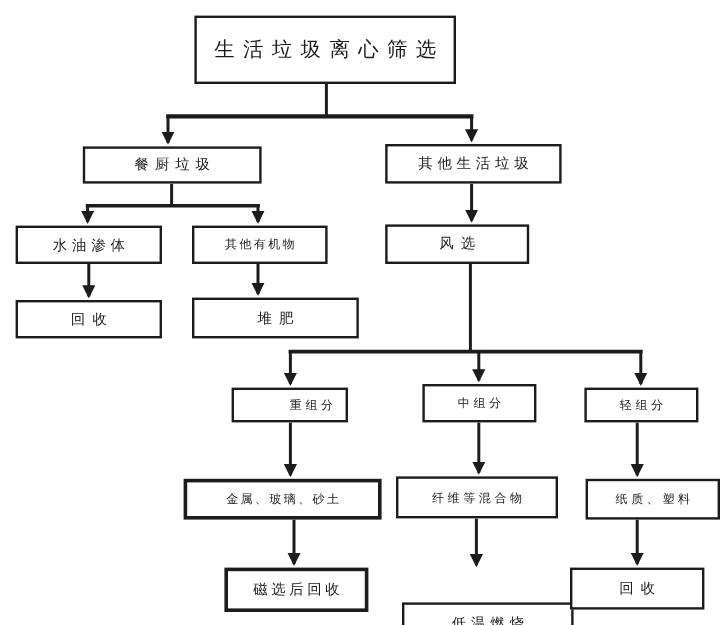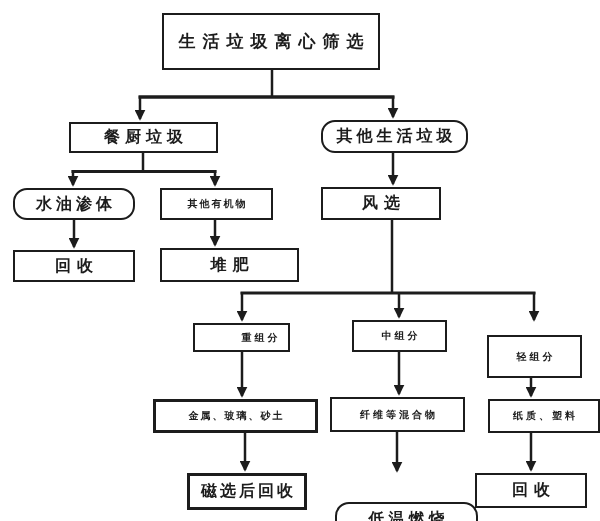--- a/index.html
+++ b/index.html
@@ -11,30 +11,30 @@
     overflow:hidden;
   }
   .edges{position:absolute;left:0;top:0;width:600px;height:521px;}
   .node{
     position:absolute;
     box-sizing:border-box;
     border:2px solid #1c1c1c;
     background:#ffffff;
     display:flex;align-items:center;justify-content:center;
     color:#1c1c1c;
-    font-weight:bold;
+    font-weight:normal;
     white-space:nowrap;
   }
   .fs17{font-size:17px;}
-  .fs16{font-size:16px;}
+  .fs16{font-size:12px;}
   .fs15{font-size:10px;}
   .ls7{letter-spacing:7px;padding-left:7px;}
   .ls6{letter-spacing:6px;padding-left:6px;}
   .ls5{letter-spacing:5px;padding-left:5px;}
-  .ls4{letter-spacing:4px;padding-left:4px;border-radius:14px;}
+  .ls4{letter-spacing:4px;padding-left:4px;}
   .ls3{letter-spacing:3px;padding-left:3px;}
   .ls2{letter-spacing:2px;padding-left:2px;}
   .bthick{border-width:3px;}
 </style>
 </head>
 <body>
 
 <div class="canvas">
 
   <svg class="edges" width="600" height="521" viewBox="0 0 600 521">
@@ -88,21 +88,21 @@
   <div class="node fs16 ls6" style="left:321px;top:187px;width:120px;height:33px;">风选</div>
 
   <div class="node fs16 ls6" style="left:13px;top:250px;width:122px;height:32px;">回收</div>
 
   <div class="node fs16 ls6" style="left:160px;top:248px;width:139px;height:34px;">堆肥</div>
 
   <div class="node fs15 ls3" style="left:193px;top:323px;width:97px;height:29px;padding-left:39px;">重组分</div>
 
   <div class="node fs15 ls3" style="left:352px;top:320px;width:95px;height:32px;">中组分</div>
 
-  <div class="node fs15 ls3" style="left:487px;top:323px;width:95px;height:43px;margin-top:12px;">轻组分</div>
+  <div class="node fs15 ls3" style="left:487px;top:323px;width:95px;height:29px;">轻组分</div>
 
   <div class="node fs15 ls2 bthick" style="left:153px;top:399px;width:165px;height:34px;">金属、玻璃、砂土</div>
 
   <div class="node fs15 ls3" style="left:330px;top:397px;width:135px;height:35px;">纤维等混合物</div>
 
   <div class="node fs15 ls3" style="left:488px;top:399px;width:112px;height:34px;">纸质、塑料</div>
 
   <div class="node fs16 ls3 bthick" style="left:187px;top:473px;width:120px;height:37px;">磁选后回收</div>
 
   <div class="node fs16 ls4" style="left:335px;top:502px;width:143px;height:34px;">低温燃烧</div>

